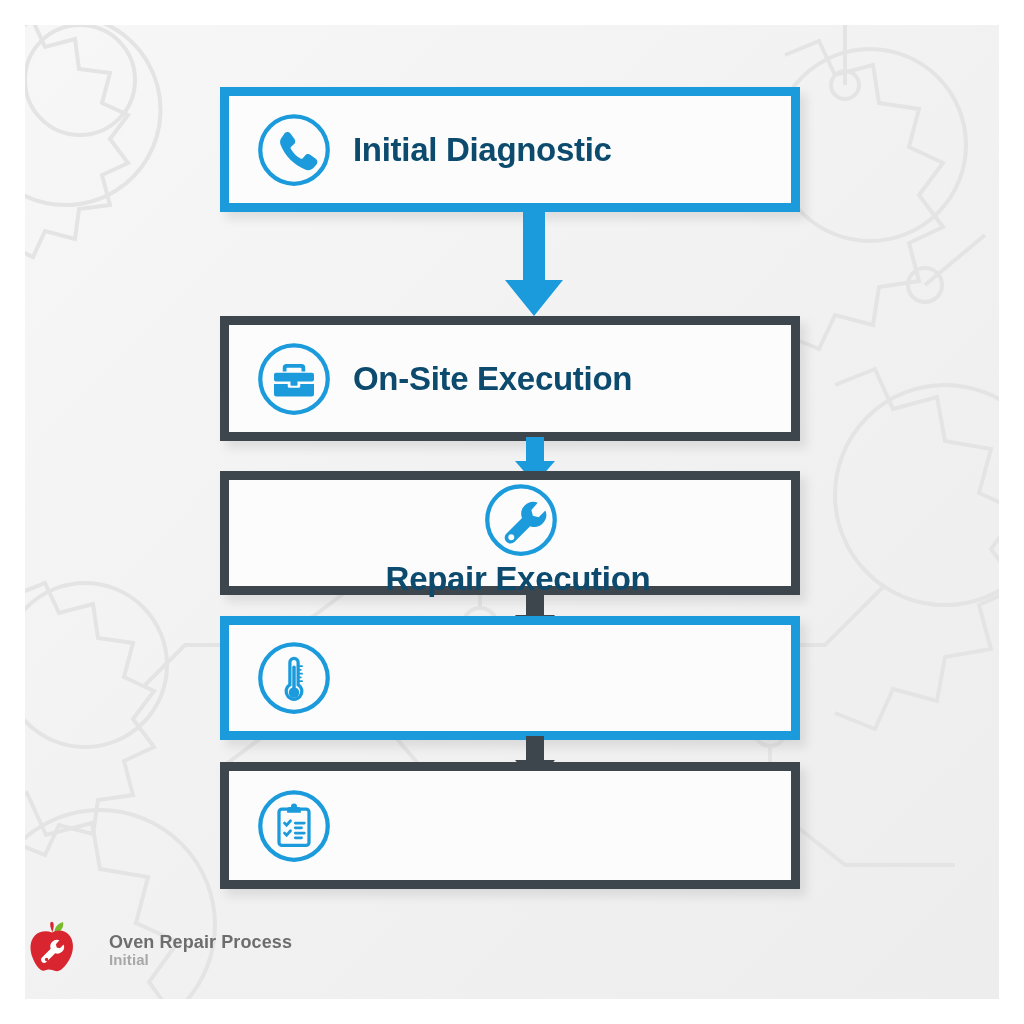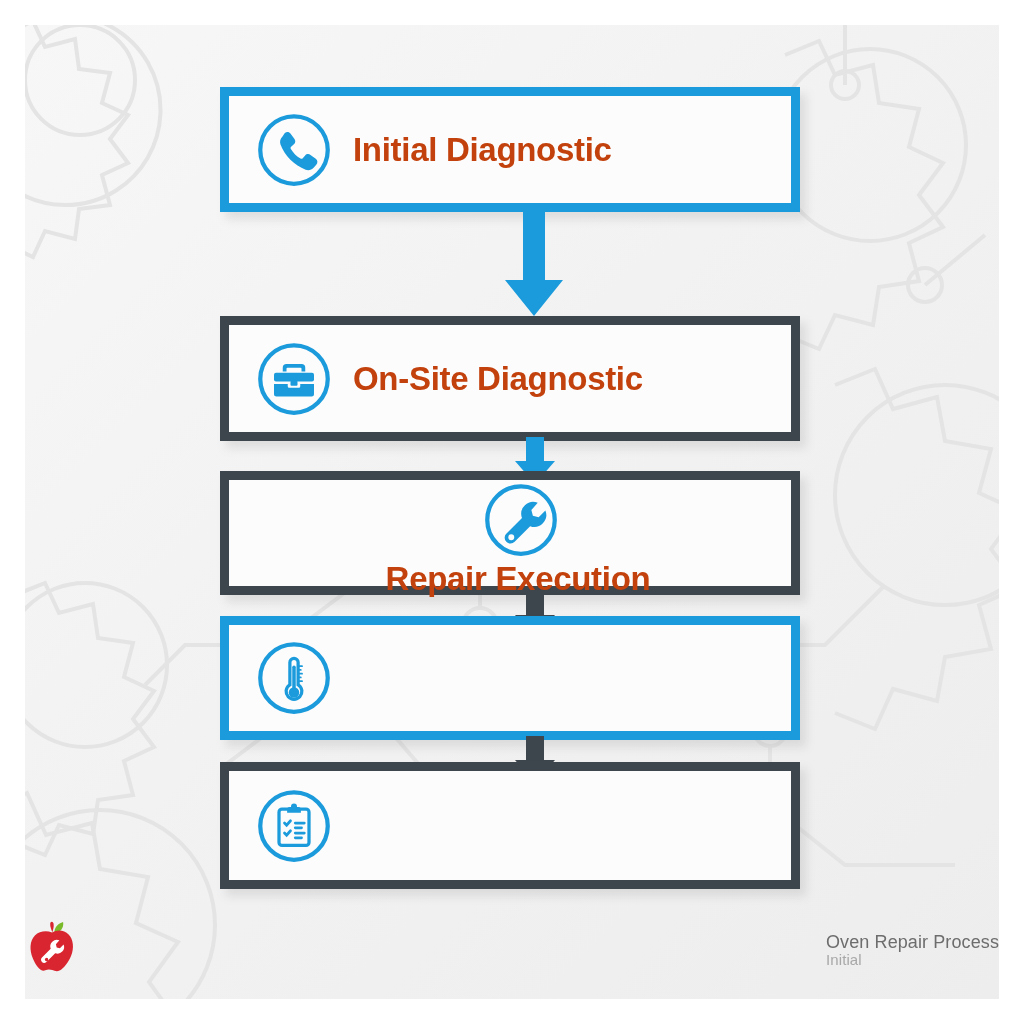--- a/index.html
+++ b/index.html
@@ -60,21 +60,21 @@
     min-width: 86px;
     height: 86px;
     margin-left: 22px;
     display: flex;
     align-items: center;
     justify-content: center;
   }
   .step-label {
     font-size: 33px;
     font-weight: bold;
-    color: #c2410c;
+    color: #0c4a6e;
     letter-spacing: -0.3px;
     margin-left: 16px;
     white-space: nowrap;
   }
 
   
   #step-0 { top: 62px;  height: 125px; }
   #step-1 { top: 291px; height: 125px; }
   #step-2 { top: 446px; height: 124px; flex-direction: column; }
   #step-3 { top: 591px; height: 124px; }
@@ -93,22 +93,23 @@
   #arrow-3 { left: 488px; top: 711px; }
 
   
   .footer {
     position: absolute;
     left: 0;
     top: 895px;
     width: 974px;
     display: flex;
     align-items: center;
-    justify-content: space-between;
+    justify-content: flex-start;
     gap: 30px;
+    font-weight: bold;
   }
   .footer-mark { width: 54px; height: 60px; }
   .footer-text { display: flex; flex-direction: column; line-height: 1.12; }
   .footer-title {
     font-size: 18px;
     color: #6d6d6d;
     letter-spacing: 0.1px;
   }
   .footer-sub {
     font-size: 15px;
@@ -178,21 +179,21 @@
       <div class="step dark" id="step-1">
         <div class="step-icon">
           <svg viewBox="0 0 64 64" width="80" height="80" xmlns="http://www.w3.org/2000/svg">
             <circle cx="32" cy="32" r="27" fill="none" stroke="#1b9bdc" stroke-width="3.4"></circle>
             <path d="M26 20h12a3 3 0 0 1 3 3v3h-3v-2.2a.8 .8 0 0 0-.8-.8h-10.4a.8 .8 0 0 0-.8 .8V26h-3v-3a3 3 0 0 1 3-3z" fill="#1b9bdc"></path>
             <rect x="16" y="27" width="32" height="7" rx="1.6" fill="#1b9bdc"></rect>
             <path d="M16 36h11v1.8a1.2 1.2 0 0 0 1.2 1.2h7.6a1.2 1.2 0 0 0 1.2-1.2V36h11v8a2 2 0 0 1-2 2H18a2 2 0 0 1-2-2z" fill="#1b9bdc"></path>
             <rect x="29.2" y="33.4" width="5.6" height="4" rx="0.8" fill="#1b9bdc"></rect>
           </svg>
         </div>
-        <div class="step-label">On-Site Diagnostic</div>
+        <div class="step-label">On-Site Execution</div>
       </div>
 
       <div class="arrow" id="arrow-1">
         <svg width="44" height="50" viewBox="0 0 44 50" xmlns="http://www.w3.org/2000/svg">
           <path d="M13 0 H31 V24 H42 L22 47 L2 24 H13 Z" fill="#1b9bdc"></path>
         </svg>
       </div>
 
       <div class="step dark" id="step-2">
         <div class="step-icon">

